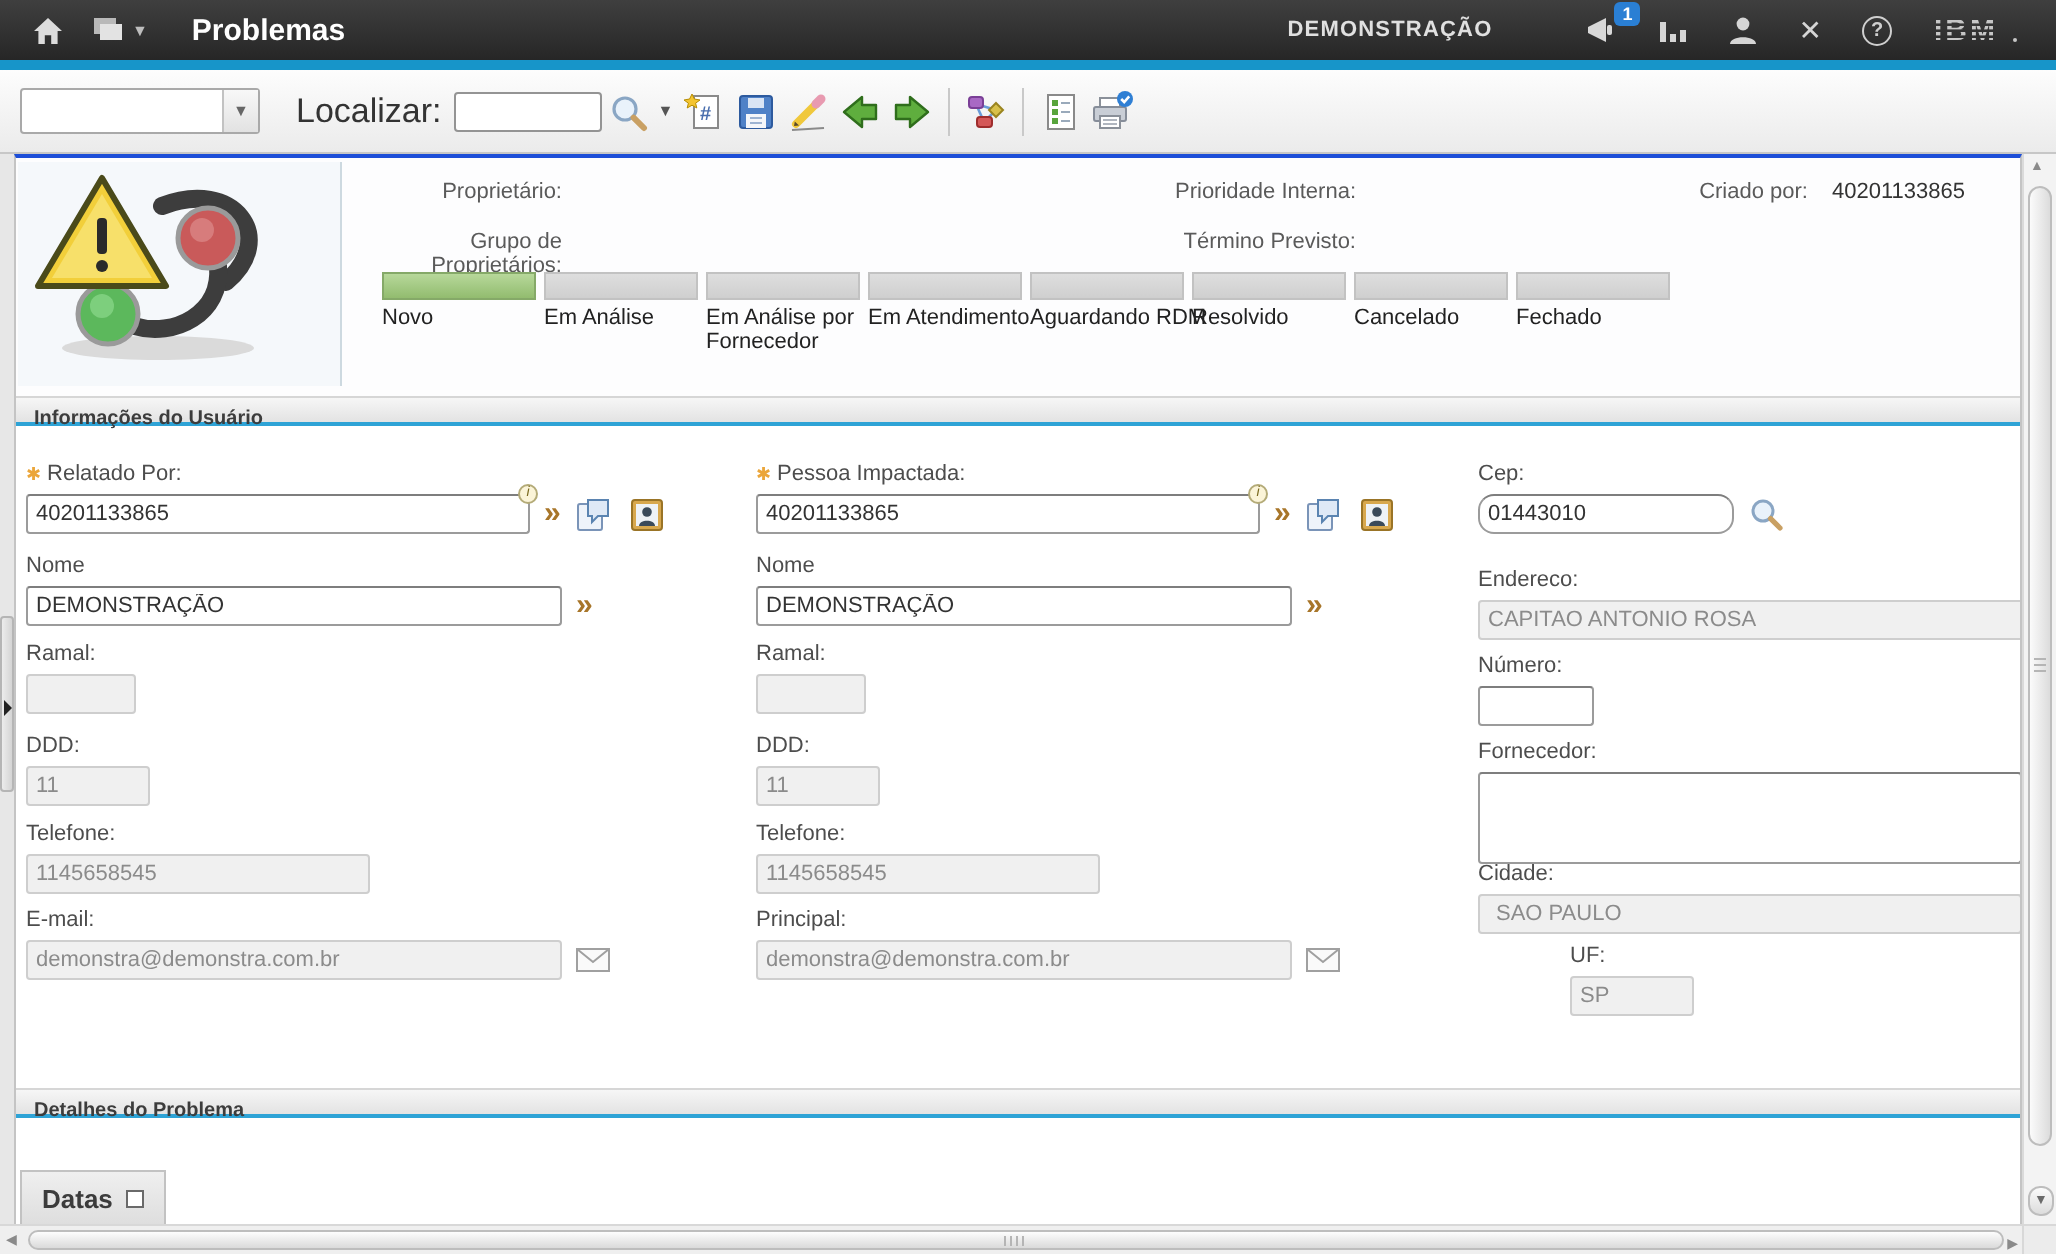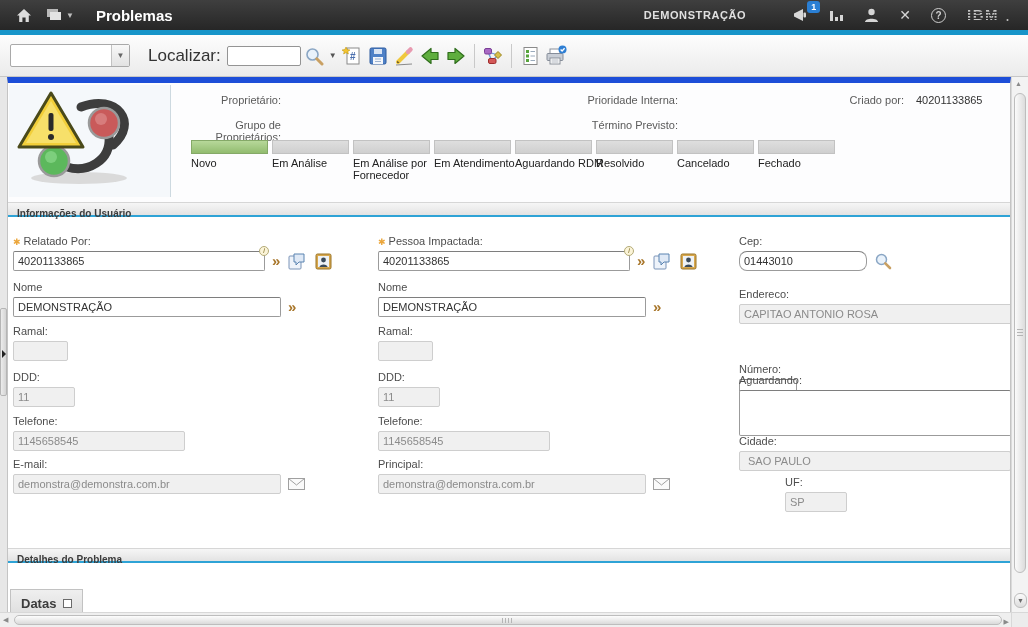--- a/index.html
+++ b/index.html
@@ -40,21 +40,21 @@
   .tool-sep { width:1px; height:24px; background:#c9c9c9; margin:0 5px; }
   .mini-caret { font-size:8px; color:#555; margin:0 2px; cursor:pointer; }
 
   
   .leftrail { position:absolute; left:0; top:77px; width:7px; height:535px; background:#e7e7e7; }
   .splitter { position:absolute; left:0; top:308px; width:7px; height:88px;
     background:linear-gradient(90deg,#ececec,#d4d4d4); border:1px solid #b5b5b5; border-radius:2px; cursor:pointer; }
   .splitter::after { content:""; position:absolute; left:1px; top:41px; border-left:4px solid #222;
     border-top:4px solid transparent; border-bottom:4px solid transparent; }
   .content { position:absolute; left:7px; top:77px; width:1004px; height:535px; background:#fff;
-    border-top:6px solid #1d4ed8; border-left:1px solid #c4c4c4; border-right:1px solid #c4c4c4; overflow:hidden; }
+    border-top:2px solid #1d4ed8; border-left:1px solid #c4c4c4; border-right:1px solid #c4c4c4; overflow:hidden; }
 
   
   .rec-header { position:absolute; left:0; top:0; width:1004px; height:119px; background:#fdfdfe; }
   .rec-icon-box { position:absolute; left:1px; top:2px; width:162px; height:112px; background:#f5f8fb;
     border-right:1px solid #cdd9e0; }
   .rh-label { position:absolute; font-size:11px; color:#5a5a5a; text-align:right; }
   .rh-value { position:absolute; font-size:11px; color:#333; }
 
   
   .statusbar { position:absolute; left:183px; top:57px; display:flex; }
@@ -439,27 +439,27 @@
             <line x1="11.3" y1="11.3" x2="16" y2="16" stroke="#c9a063" stroke-width="2.6" stroke-linecap="round"></line>
           </svg>
       </div>
     </div>
 
     <div class="fld" style="left:731px; top:205px;">
       <div class="lbl">Endereco:</div>
       <input class="in ro" style="width: 300px;" value="CAPITAO ANTONIO ROSA">
     </div>
 
-    <div class="fld" style="left:731px; top:248px;margin-top:32px;">
+    <div class="fld" style="left:731px; top:248px;">
       <div class="lbl">Número:</div>
       <input class="in" style="width: 58px;" value="">
     </div>
 
     <div class="fld" style="left:731px; top:291px;">
-      <div class="lbl">Aguardando:</div>
+      <div class="lbl">Fornecedor:</div>
       <textarea class="in" style="width: 272px;" value=""></textarea>
     </div>
 
     <div class="fld" style="left:731px; top:352px;">
       <div class="lbl">Cidade:</div>
       <input class="in ro" style="width: 272px; padding-left: 8px;" value="SAO PAULO">
     </div>
 
     <div class="fld" style="left:731px; top:393px;margin-left:46px;">
       <div class="lbl">UF:</div>

